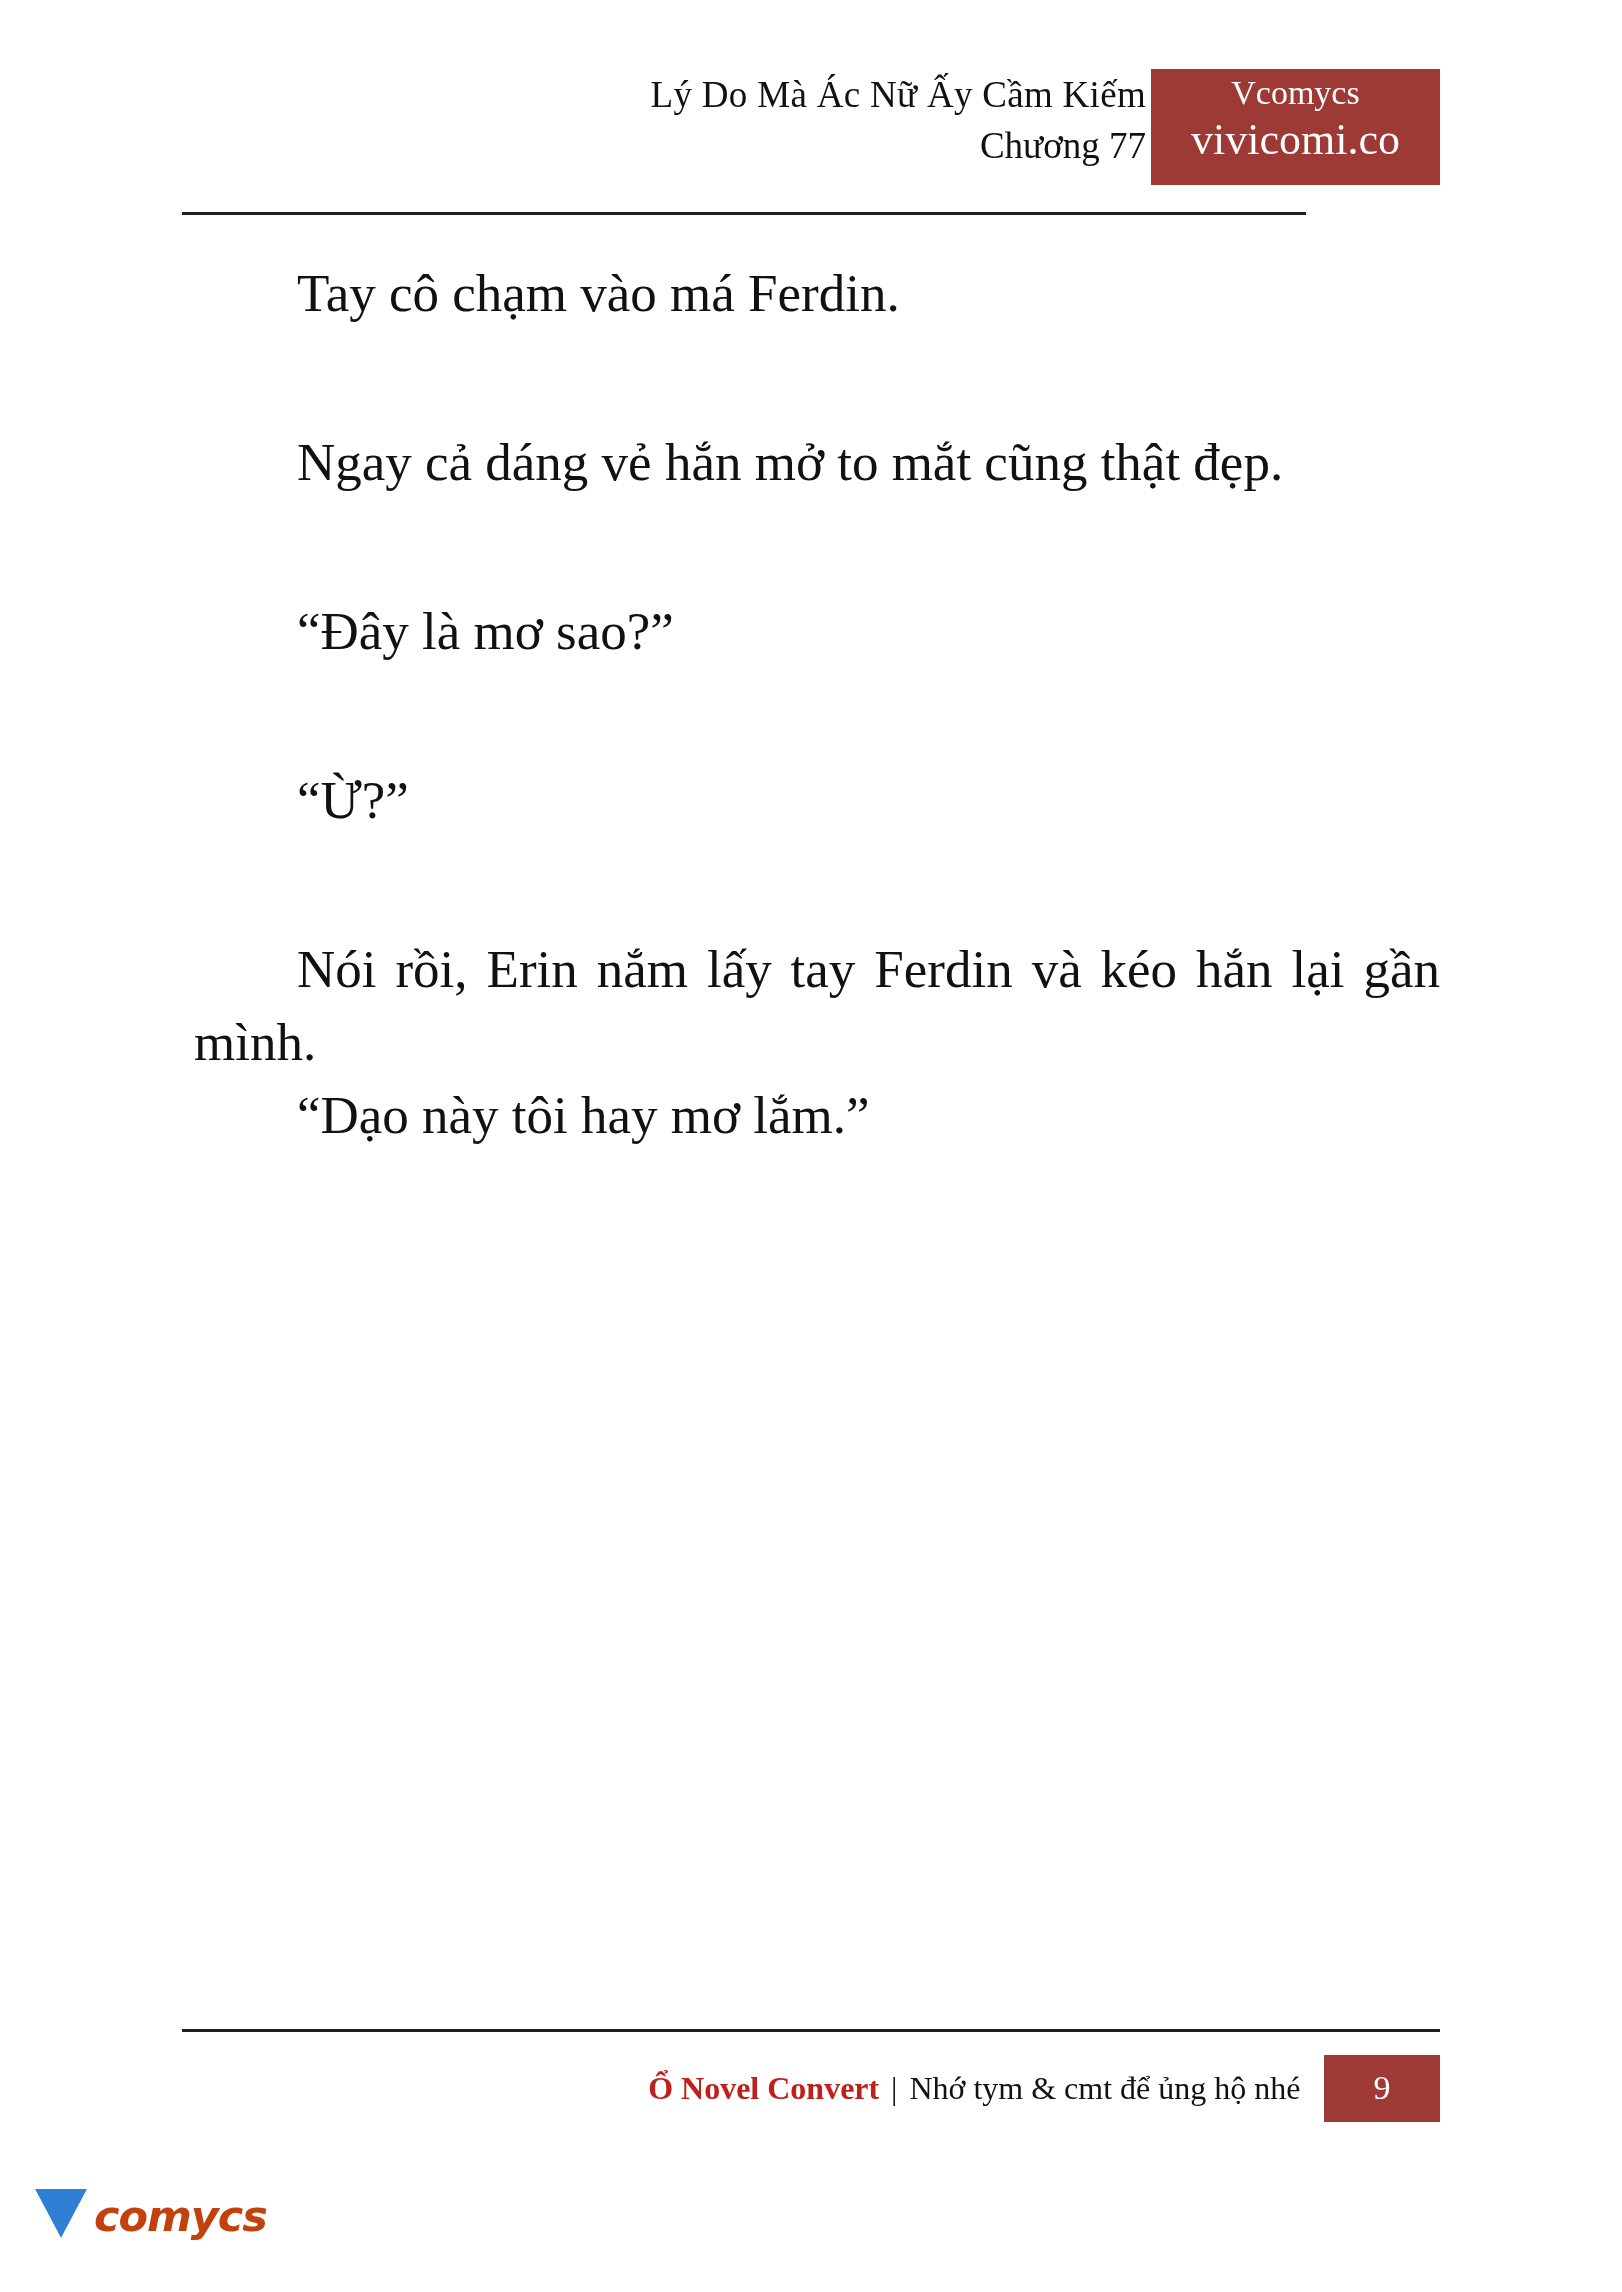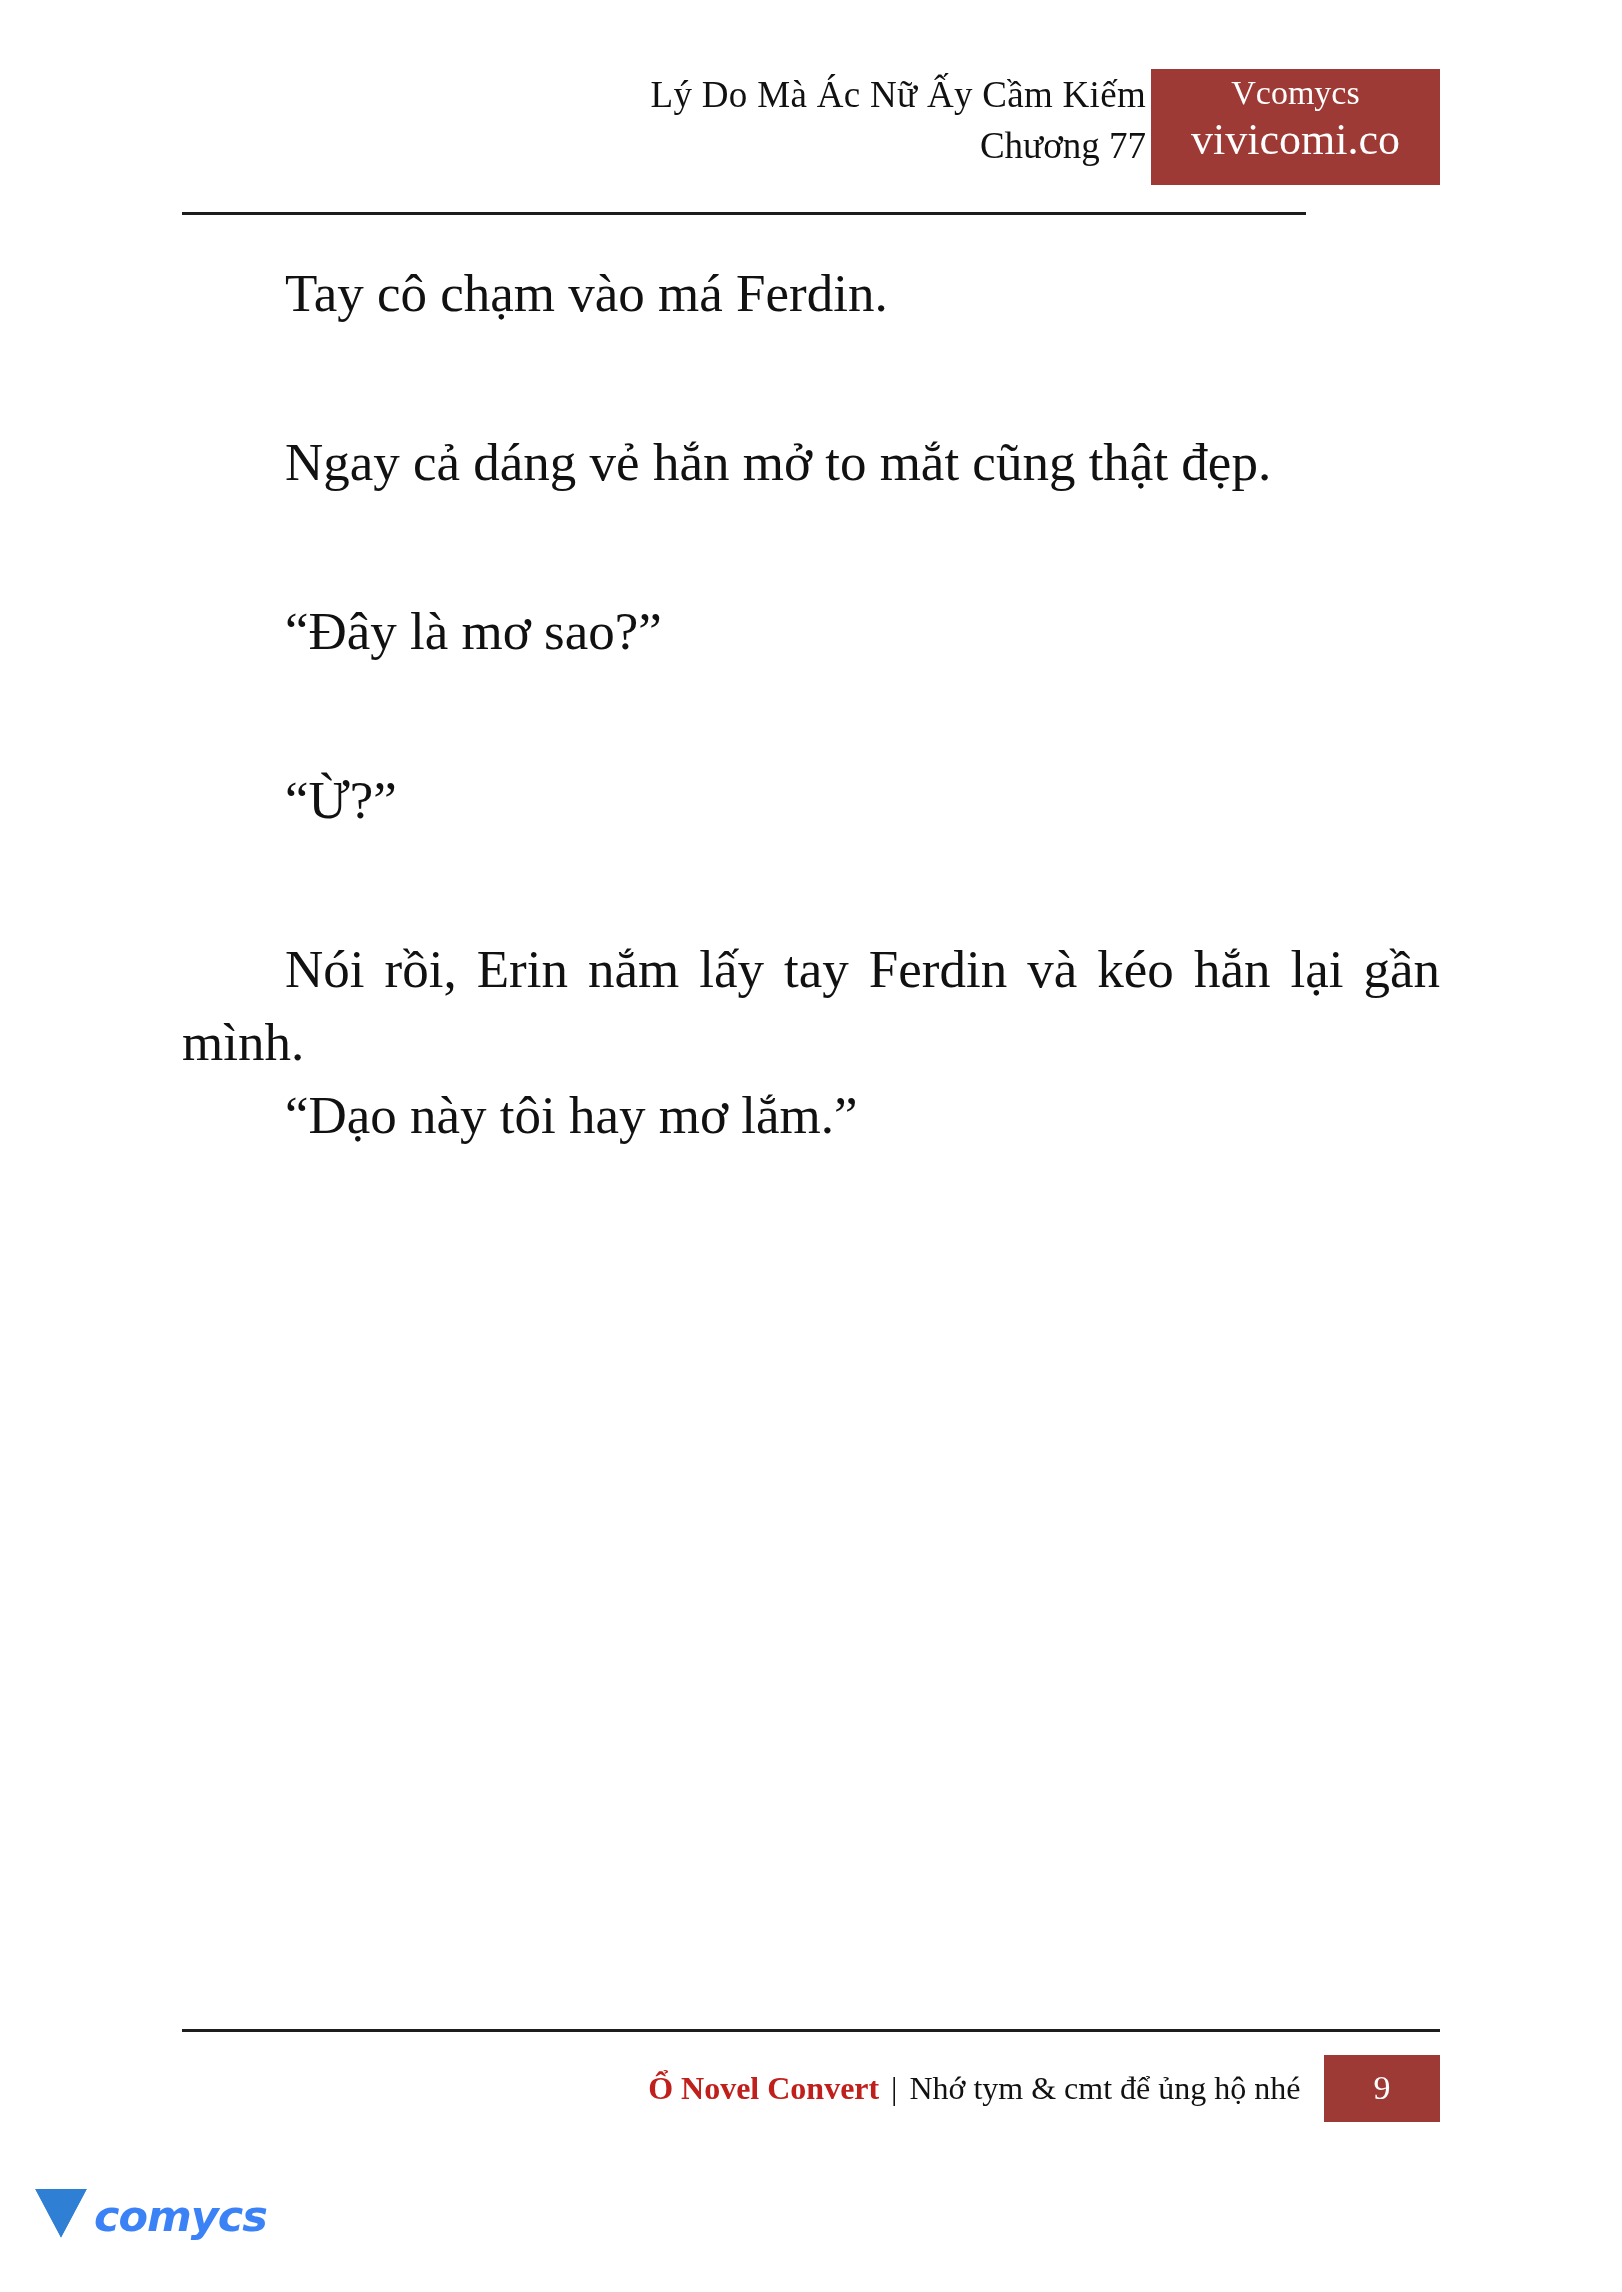--- a/index.html
+++ b/index.html
@@ -85,21 +85,21 @@
     left: 182px;
     top: 257px;
     width: 1258px;
   }
   .para {
     font-size: 53px;
     line-height: 73px;
     text-align: justify;
     text-justify: inter-word;
     text-indent: 103px;
-    margin: 0 0 96px 0;
+    margin: 0 0 96px 12px;
   }
   .para.last {
     margin-bottom: 0;
   }
 
   
   .footer {
     position: absolute;
     left: 182px;
     top: 2029px;
@@ -177,21 +177,21 @@
     border-right: 26.5px solid #2f7fd4;
     border-bottom: 0;
     border-top: 49px solid #2f7fd4;
     clip-path: polygon(0 0, 100% 0, 50% 100%);
   }
   .wm-text {
     font-family: "DejaVu Sans", sans-serif;
     font-size: 43px;
     font-weight: bold;
     font-style: italic;
-    color: #3b82f6;
+    color: #c2410c;
     letter-spacing: -1px;
   }
 </style>
 </head>
 <body>
 
 <div class="page">
 
   <div class="header">
     <div class="header-title-block">

